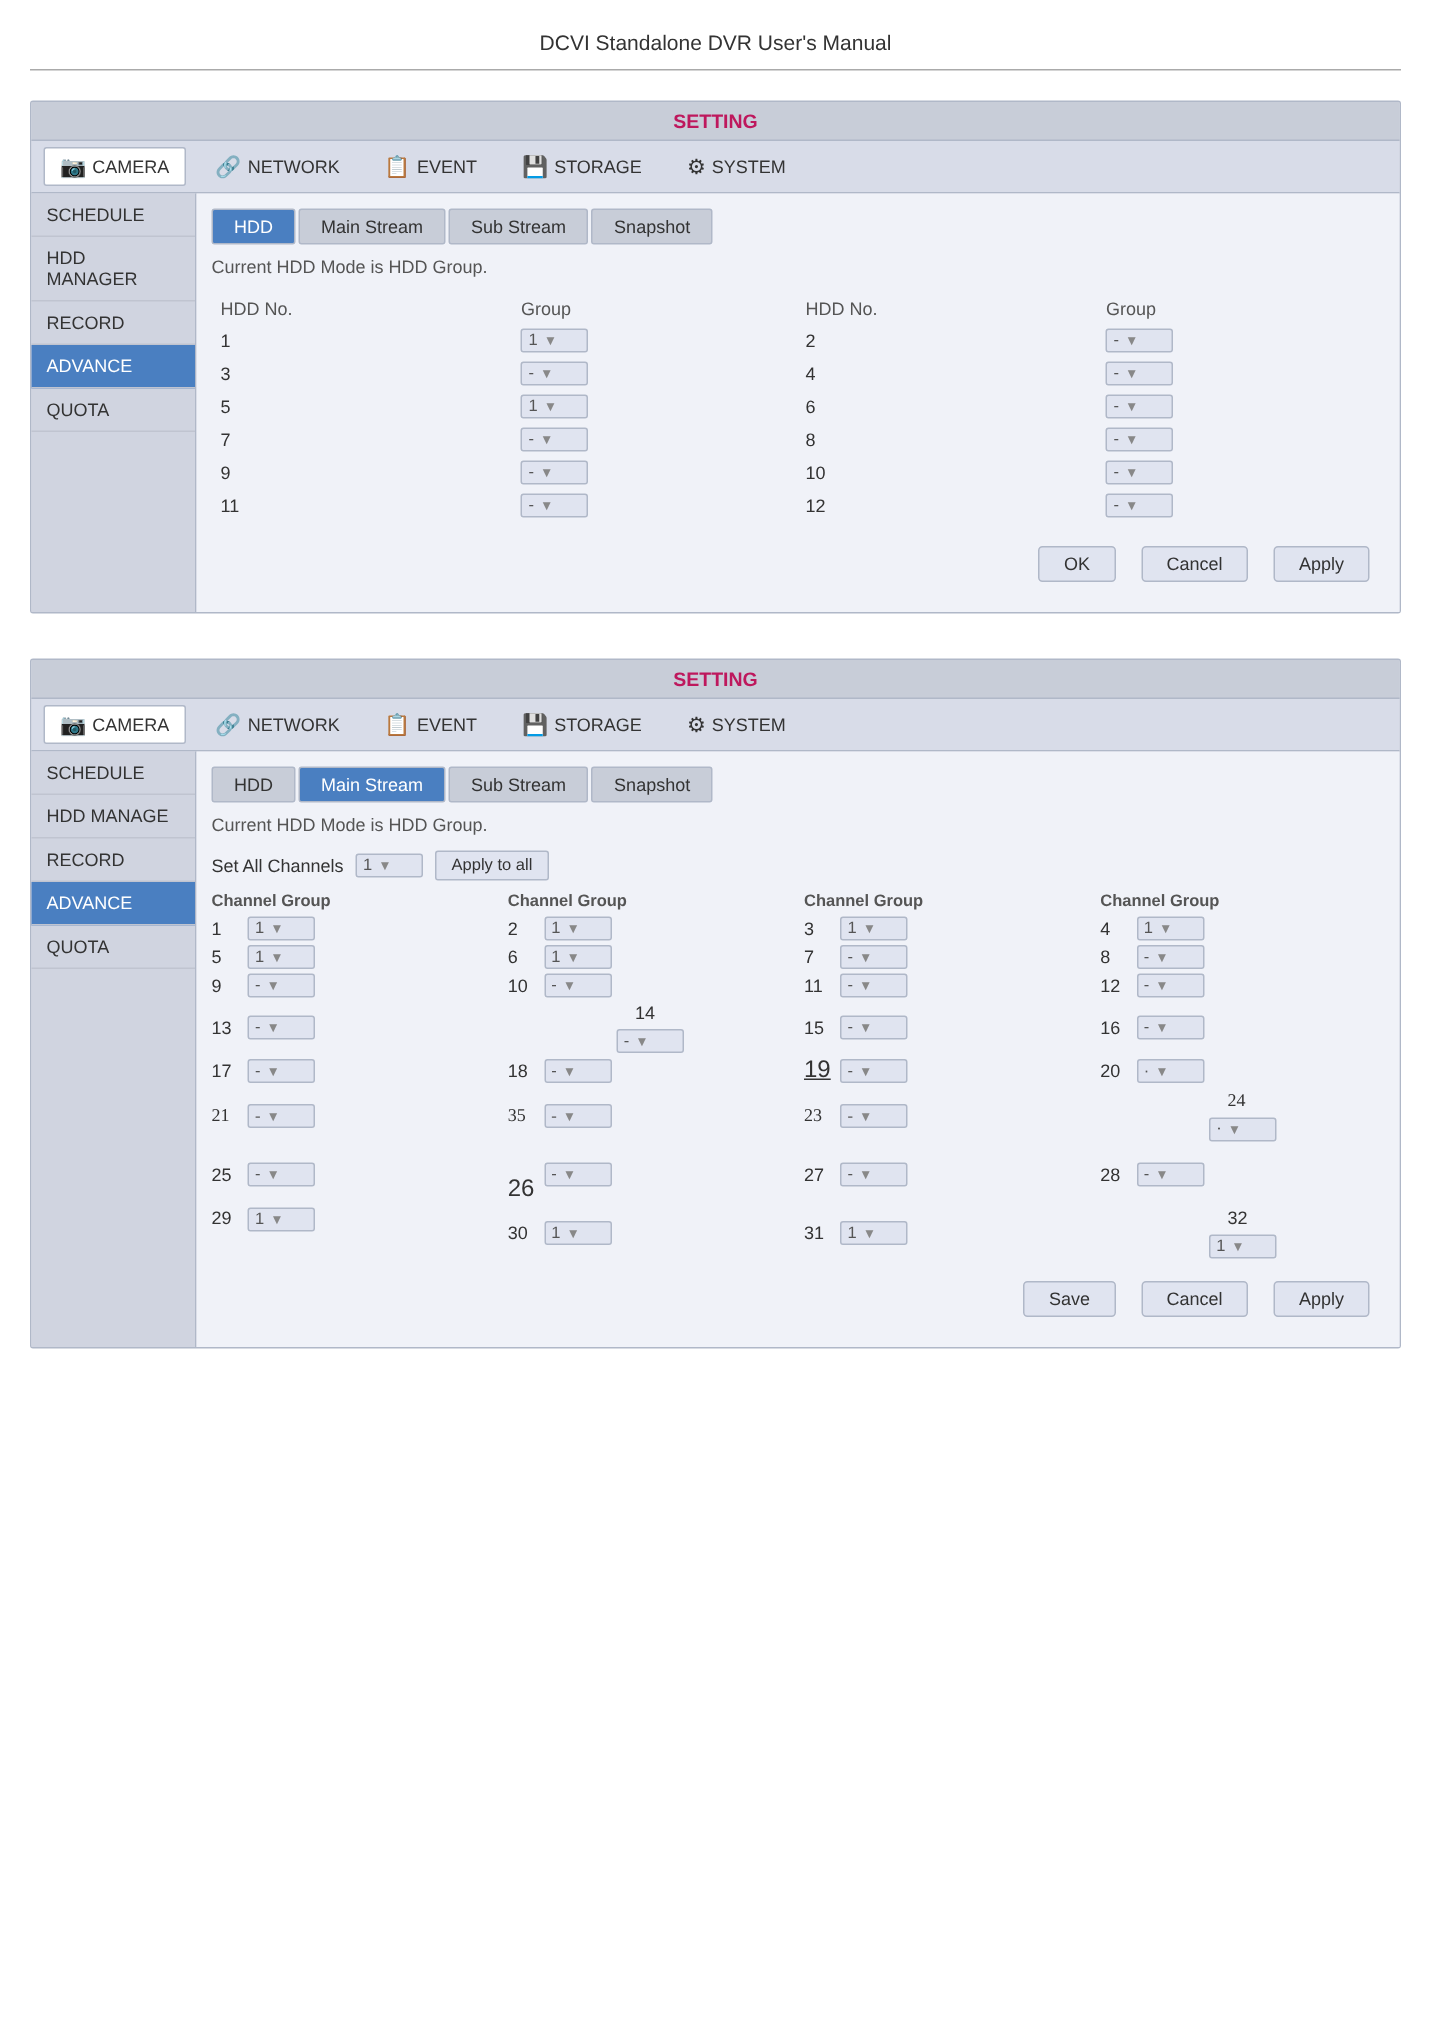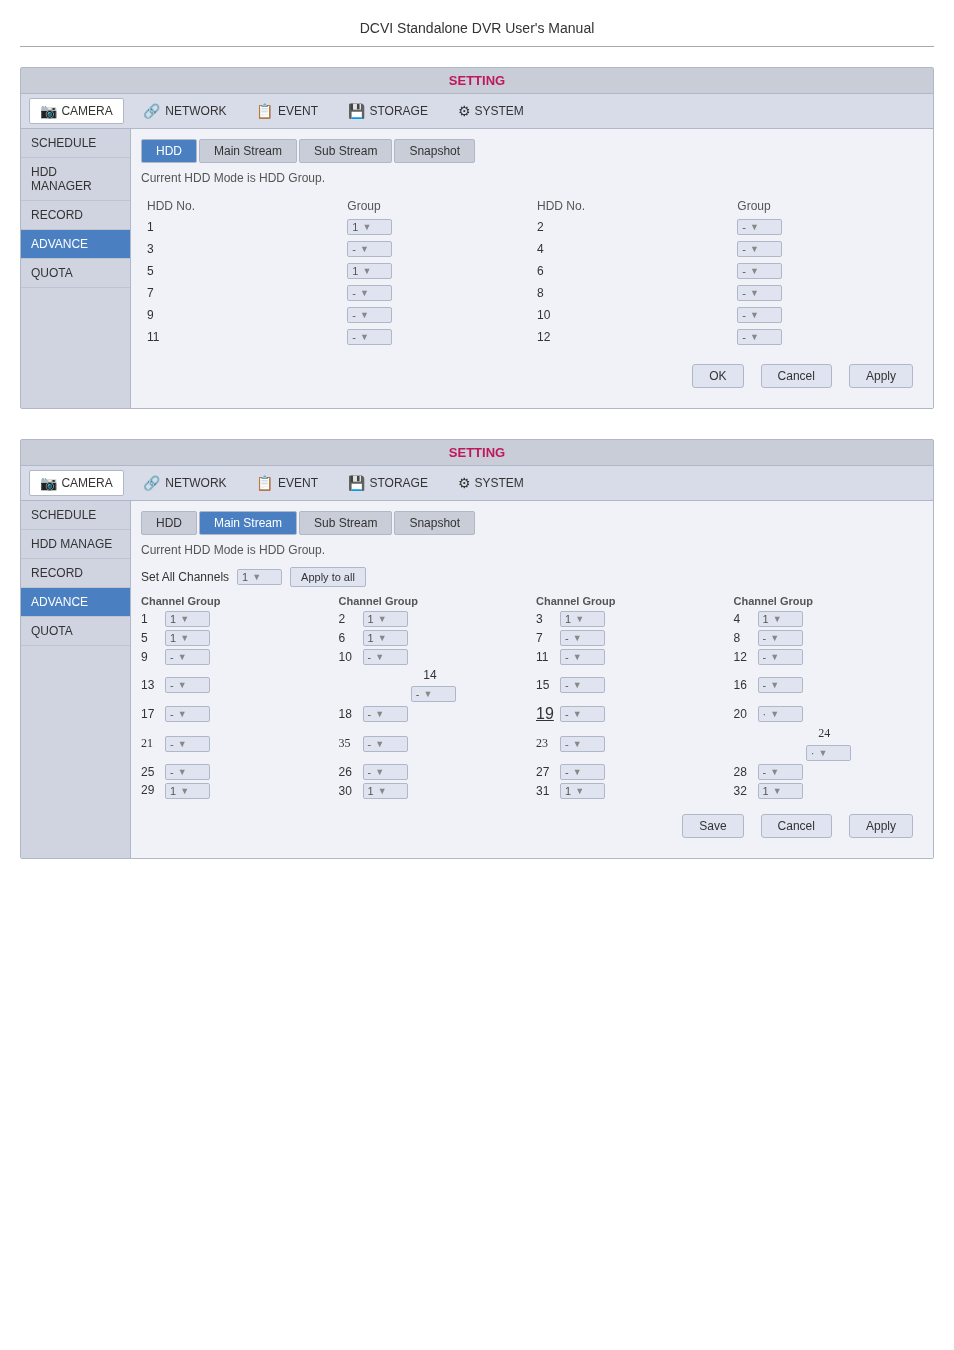--- a/index.html
+++ b/index.html
@@ -590,21 +590,21 @@
           </div>
           <div style="display: grid; grid-template-columns: repeat(4, 1fr); gap: 4px 8px; margin-bottom: 3px;">
             <div style="display: flex; align-items: center; gap: 4px;">
       <span style="min-width:20px;font-size:12px;">25</span>
       <div class="select-box">
         <span>-</span>
         <span class="arrow">▼</span>
       </div>
     </div>
             <div style="display: flex; align-items: center; gap: 4px;">
-      <span style="min-width:20px;font-size:12px;">26</span>
+      <span style="min-width:20px;font-size:16px;margin-top:20px;">26</span>
       <div class="select-box">
         <span>-</span>
         <span class="arrow">▼</span>
       </div>
     </div>
             <div style="display: flex; align-items: center; gap: 4px;">
       <span style="min-width:20px;font-size:12px;">27</span>
       <div class="select-box">
         <span>-</span>
         <span class="arrow">▼</span>
@@ -633,21 +633,21 @@
         <span class="arrow">▼</span>
       </div>
     </div>
             <div style="display: flex; align-items: center; gap: 4px;">
       <span style="min-width:20px;font-size:12px;">31</span>
       <div class="select-box">
         <span>1</span>
         <span class="arrow">▼</span>
       </div>
     </div>
-            <div style="display: flex; align-items: center; gap: 4px;">
+            <div style="display: flex; align-items: center; gap: 4px; flex-direction: column;">
       <span style="min-width:20px;font-size:12px;">32</span>
       <div class="select-box">
         <span>1</span>
         <span class="arrow">▼</span>
       </div>
     </div>
           </div>
         </div>
 
       <div class="button-row">

